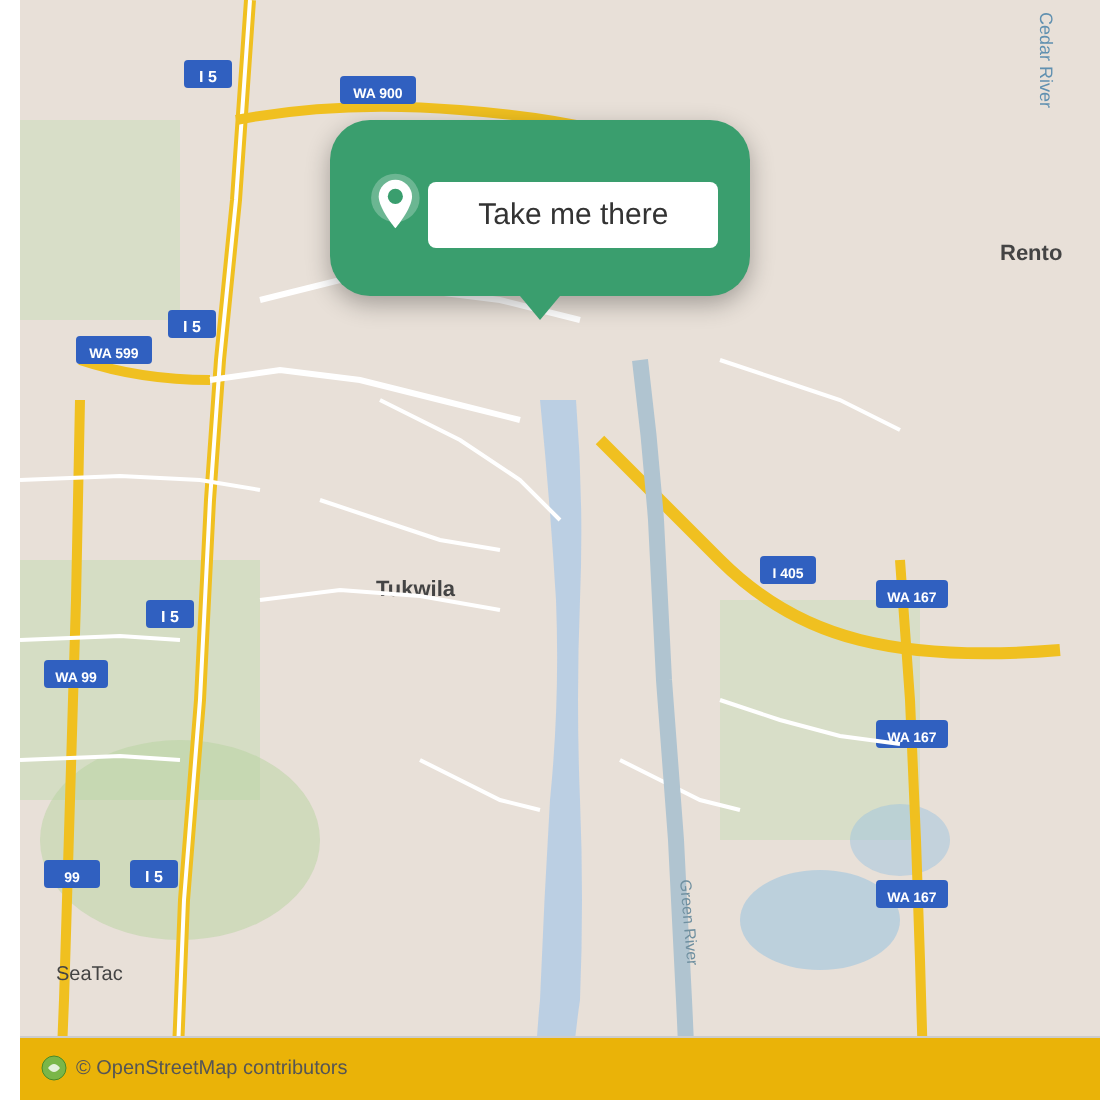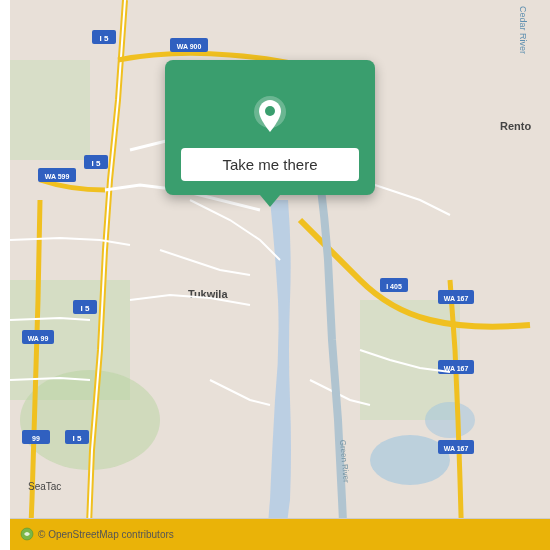--- a/index.html
+++ b/index.html
@@ -28,24 +28,24 @@
       width: 100%; height: 100%;
     }
 
     
     #popup-card {
       position: absolute;
       top: 60px;
       left: 155px;
       width: 210px;
       background: #3a9e6e;
-      border-radius: 8px;
-      padding: 34px 16px 14px 16px;
-      display: flex;
-      flex-direction: column;
+      border-radius: 20px;
+      padding: 20px 16px 14px 16px;
+      display: flex;
+      flex-direction: row;
       align-items: center;
       box-shadow: 0 4px 12px rgba(0,0,0,0.3);
     }
 
     #popup-card::after {
       content: '';
       position: absolute;
       bottom: -12px;
       left: 50%;
       transform: translateX(-50%);

